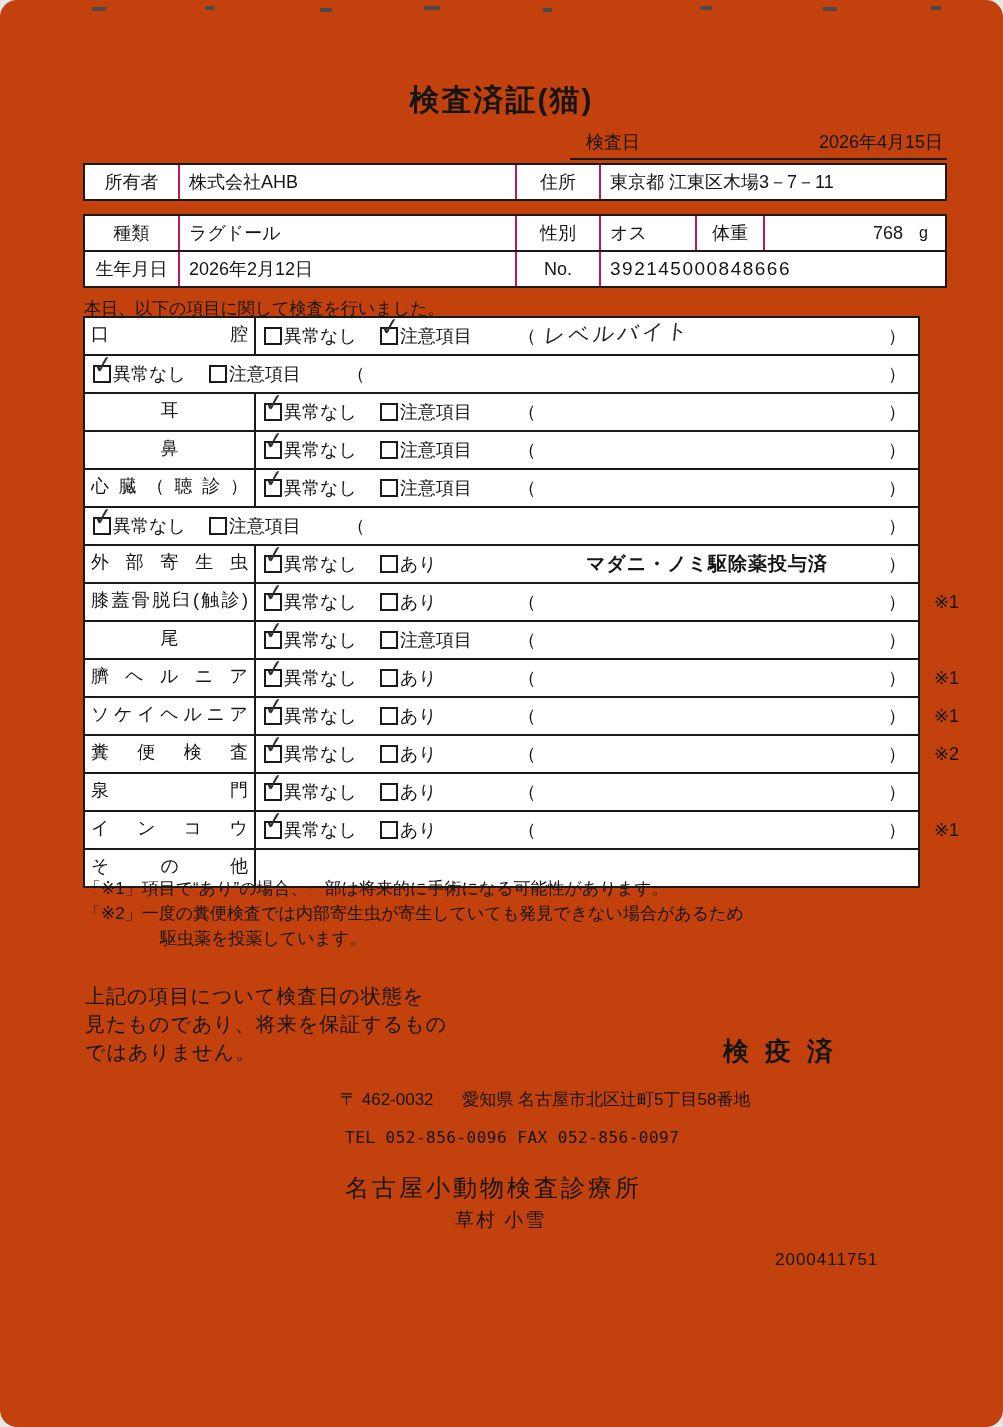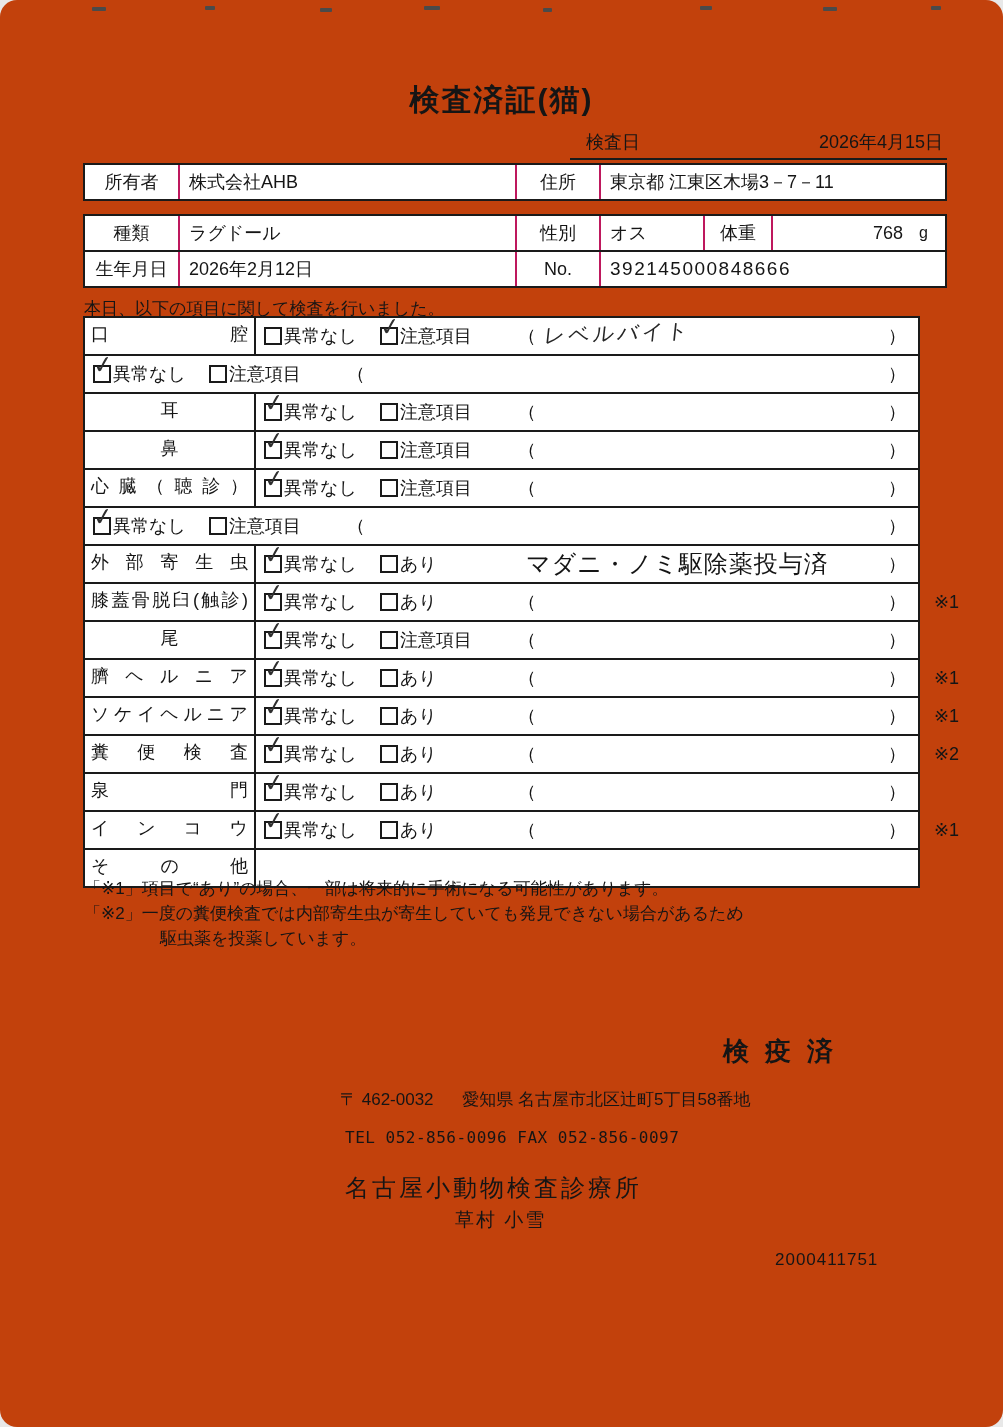--- a/index.html
+++ b/index.html
@@ -28,21 +28,21 @@
   .trow:last-child { border-bottom:none; }
   .cell {
     border-right:2px solid #be185d; box-sizing:border-box;
     display:flex; align-items:center; padding:0 9px; font-size:18px; overflow:hidden; white-space:nowrap;
   }
   .cell:last-child { border-right:none; }
   .cell.lab { justify-content:center; padding:0 4px; }
   .flex1 { flex:1; }
   #owner { left:83px; top:163px; width:864px; }
   #animal { left:83px; top:214px; width:864px; }
-  .w-a { width:95px; } .w-b { width:337px; } .w-c { width:84px; } .w-d { width:104px; } .w-e { width:68px; }
+  .w-a { width:95px; } .w-b { width:337px; } .w-c { width:84px; } .w-d { width:96px; } .w-e { width:68px; }
   .weight-cell { justify-content:flex-end; }
   .weight-unit { margin-left:16px; margin-right:8px; font-size:16px; }
   .no-val { font-size:19px; letter-spacing:1.5px; }
 
   .intro { position:absolute; left:84px; top:297px; font-size:17px; }
 
   #insp { left:83px; top:316px; width:837px; }
   .insp-row { display:flex; height:36px; border-bottom:2px solid #1a1a1a; position:relative; align-items:stretch; }
   .insp-row:last-child { border-bottom:none; }
   .insp-label {
@@ -61,21 +61,21 @@
     display:none; position:absolute; left:-2px; top:-14px; font-size:24px; font-weight:600;
     color:#2e2e2e; transform:rotate(-8deg); line-height:1;
   }
   .cbox.checked .tick { display:block; }
   .remark { flex:1; display:flex; align-items:center; font-size:18px; padding-right:12px; min-width:0; }
   .remark-text { flex:1; padding-left:8px; white-space:nowrap; overflow:visible; }
   .remark-text.handwritten {
     font-size:21px; letter-spacing:3px; color:#262626;
     transform:rotate(-2deg) skewX(-8deg); transform-origin:left center;
   }
-  .remark-text.printed { font-weight:400; font-size:24px; letter-spacing:1px; }
+  .remark-text.printed { font-weight:700; font-size:19px; letter-spacing:1px;text-align:center; }
   .note { position:absolute; left:849px; top:50%; transform:translateY(-50%); font-size:18px; white-space:nowrap; }
 
   #fn { position:absolute; left:84px; top:876px; font-size:17px; line-height:25px; }
   #fn .indent { padding-left:76px; }
 
   #disc { position:absolute; left:85px; top:982px; font-size:20px; line-height:28px; letter-spacing:1px; }
 
   #stamp { position:absolute; left:723px; top:1034px; font-size:26px; font-weight:600; letter-spacing:16px; white-space:nowrap; }
 
   #addr { position:absolute; left:340px; top:1088px; font-size:17px; white-space:nowrap; }
@@ -445,20 +445,25 @@
       <span class="note"></span>
     </div>
     </div>
 
   <div id="fn">
     <div>「※1」項目で“あり”の場合、一部は将来的に手術になる可能性があります。</div>
     <div>「※2」一度の糞便検査では内部寄生虫が寄生していても発見できない場合があるため</div>
     <div class="indent">駆虫薬を投薬しています。</div>
   </div>
 
+  <div id="disc">
+    <div>上記の項目について検査日の状態を</div>
+    <div>見たものであり、将来を保証するもの</div>
+    <div>ではありません。</div>
+  </div>
 
   <div id="stamp">検疫済</div>
 
   <div id="addr">
     <span class="postal">〒 462-0032</span>
     <span>愛知県 名古屋市北区辻町5丁目58番地</span>
   </div>
 
   <div id="tel">TEL 052-856-0096  FAX 052-856-0097</div>
   <div id="clinic">名古屋小動物検査診療所</div>

